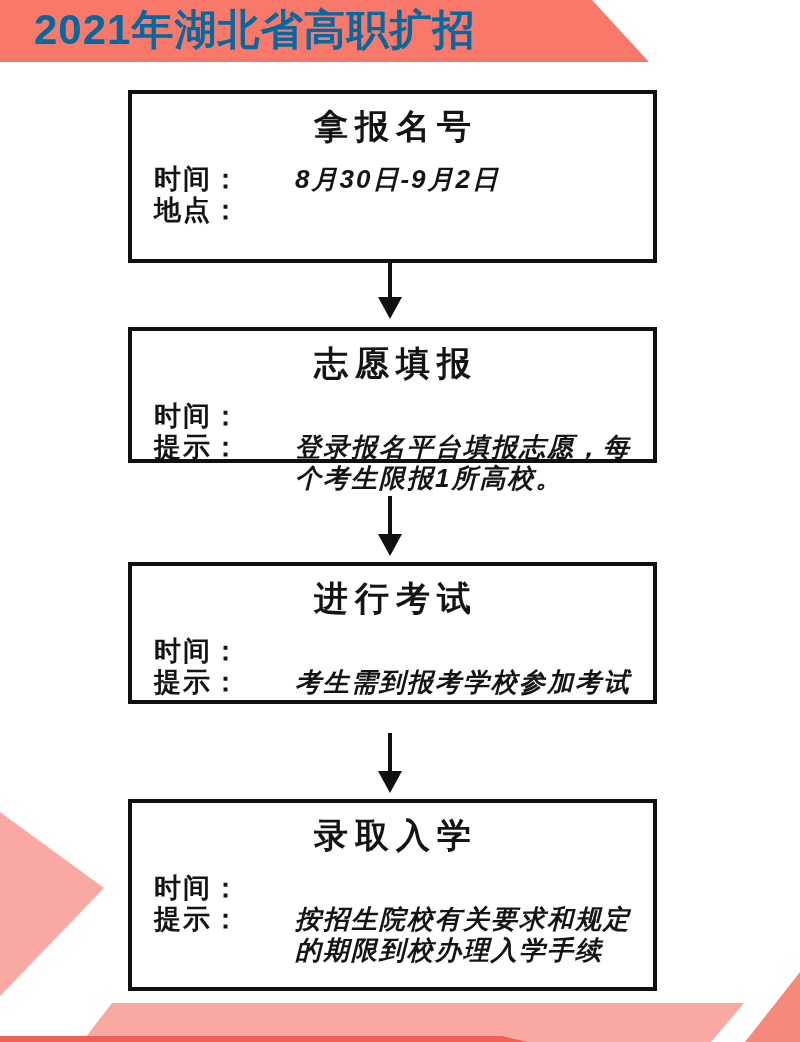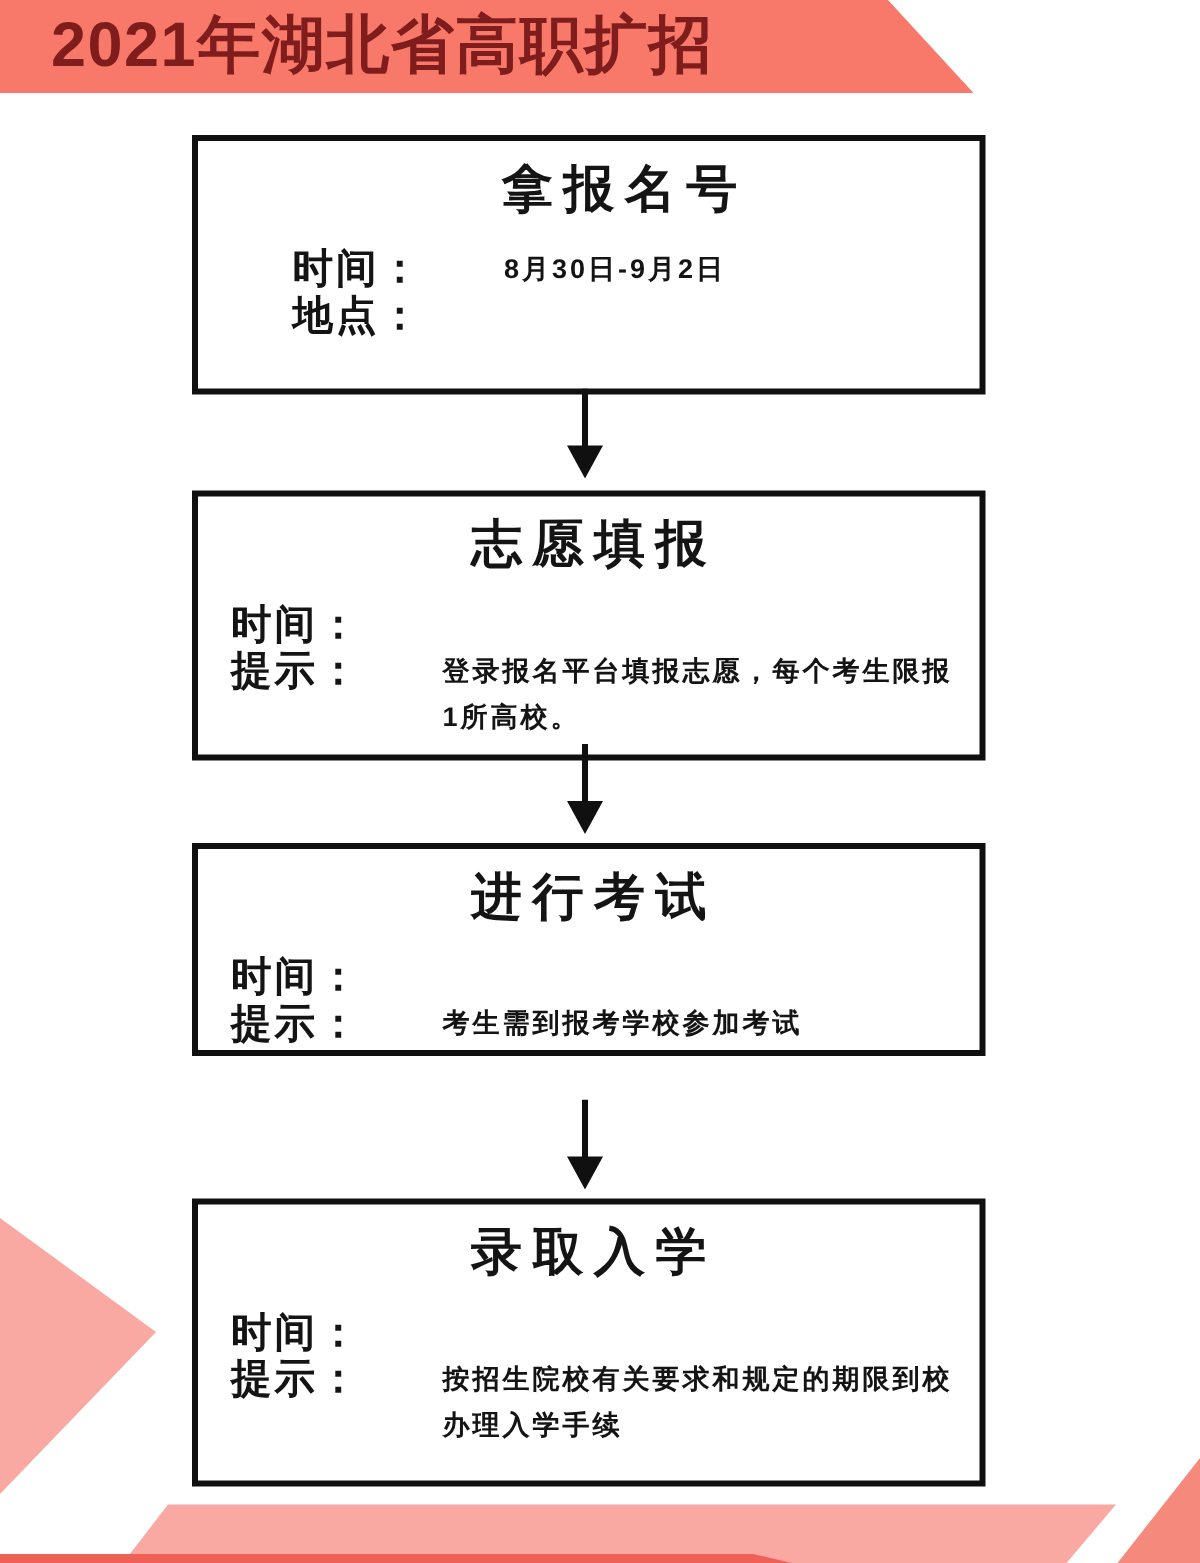--- a/index.html
+++ b/index.html
@@ -17,36 +17,36 @@
   }
   #decor {
     position: absolute; left: 0; top: 0;
     width: 800px; height: 1042px;
     z-index: 0;
   }
   .banner-title {
     position: absolute; left: 34px; top: 0;
     height: 62px; line-height: 60px;
     z-index: 2;
-    color: #7f1d1d;
+    color: #0369a1;
     font-size: 42px; font-weight: bold;
     letter-spacing: 1px;
     white-space: nowrap;
   }
   .step-box {
     position: absolute;
     left: 128px; width: 529px;
     background: #ffffff;
     border: 4px solid #101010;
     box-sizing: border-box;
     z-index: 1;
     color: var(--c-text, #141414);
   }
-  #box1 { top: 90px;  height: 173px; padding-left: 41px; }
-  #box2 { top: 327px; height: 180px; }
+  #box1 { top: 90px;  height: 173px; }
+  #box2 { top: 327px; height: 136px; }
   #box3 { top: 562px; height: 142px; }
   #box4 { top: 799px; height: 192px; }
   .box-title {
     margin-top: 12px;
     text-align: center;
     font-size: 34px; font-weight: bold;
     letter-spacing: 7px;
     line-height: 40px;
     text-indent: 7px; 
   }
@@ -54,23 +54,24 @@
   .row { display: flex; align-items: flex-start; gap: 41px; }
   .row-label {
     flex: 0 0 100px;
     font-size: 27px; font-weight: bold;
     letter-spacing: 2px; line-height: 31px;
     white-space: nowrap;
   }
   .row-value {
     flex: 0 1 auto;
     max-width: 388px;
-    font-size: 18px; font-weight: bold;
+    font-size: 26px; font-weight: bold;
     letter-spacing: 2px; line-height: 31px;
     word-break: break-all;
+    font-style: italic;
   }
   .flow-arrow {
     position: absolute; left: 372px; width: 36px; height: 62px;
     z-index: 1;
   }
   #arrow1 { top: 259px; }
   #arrow2 { top: 496px; }
   #arrow3 { top: 733px; }
 </style>
 </head>

